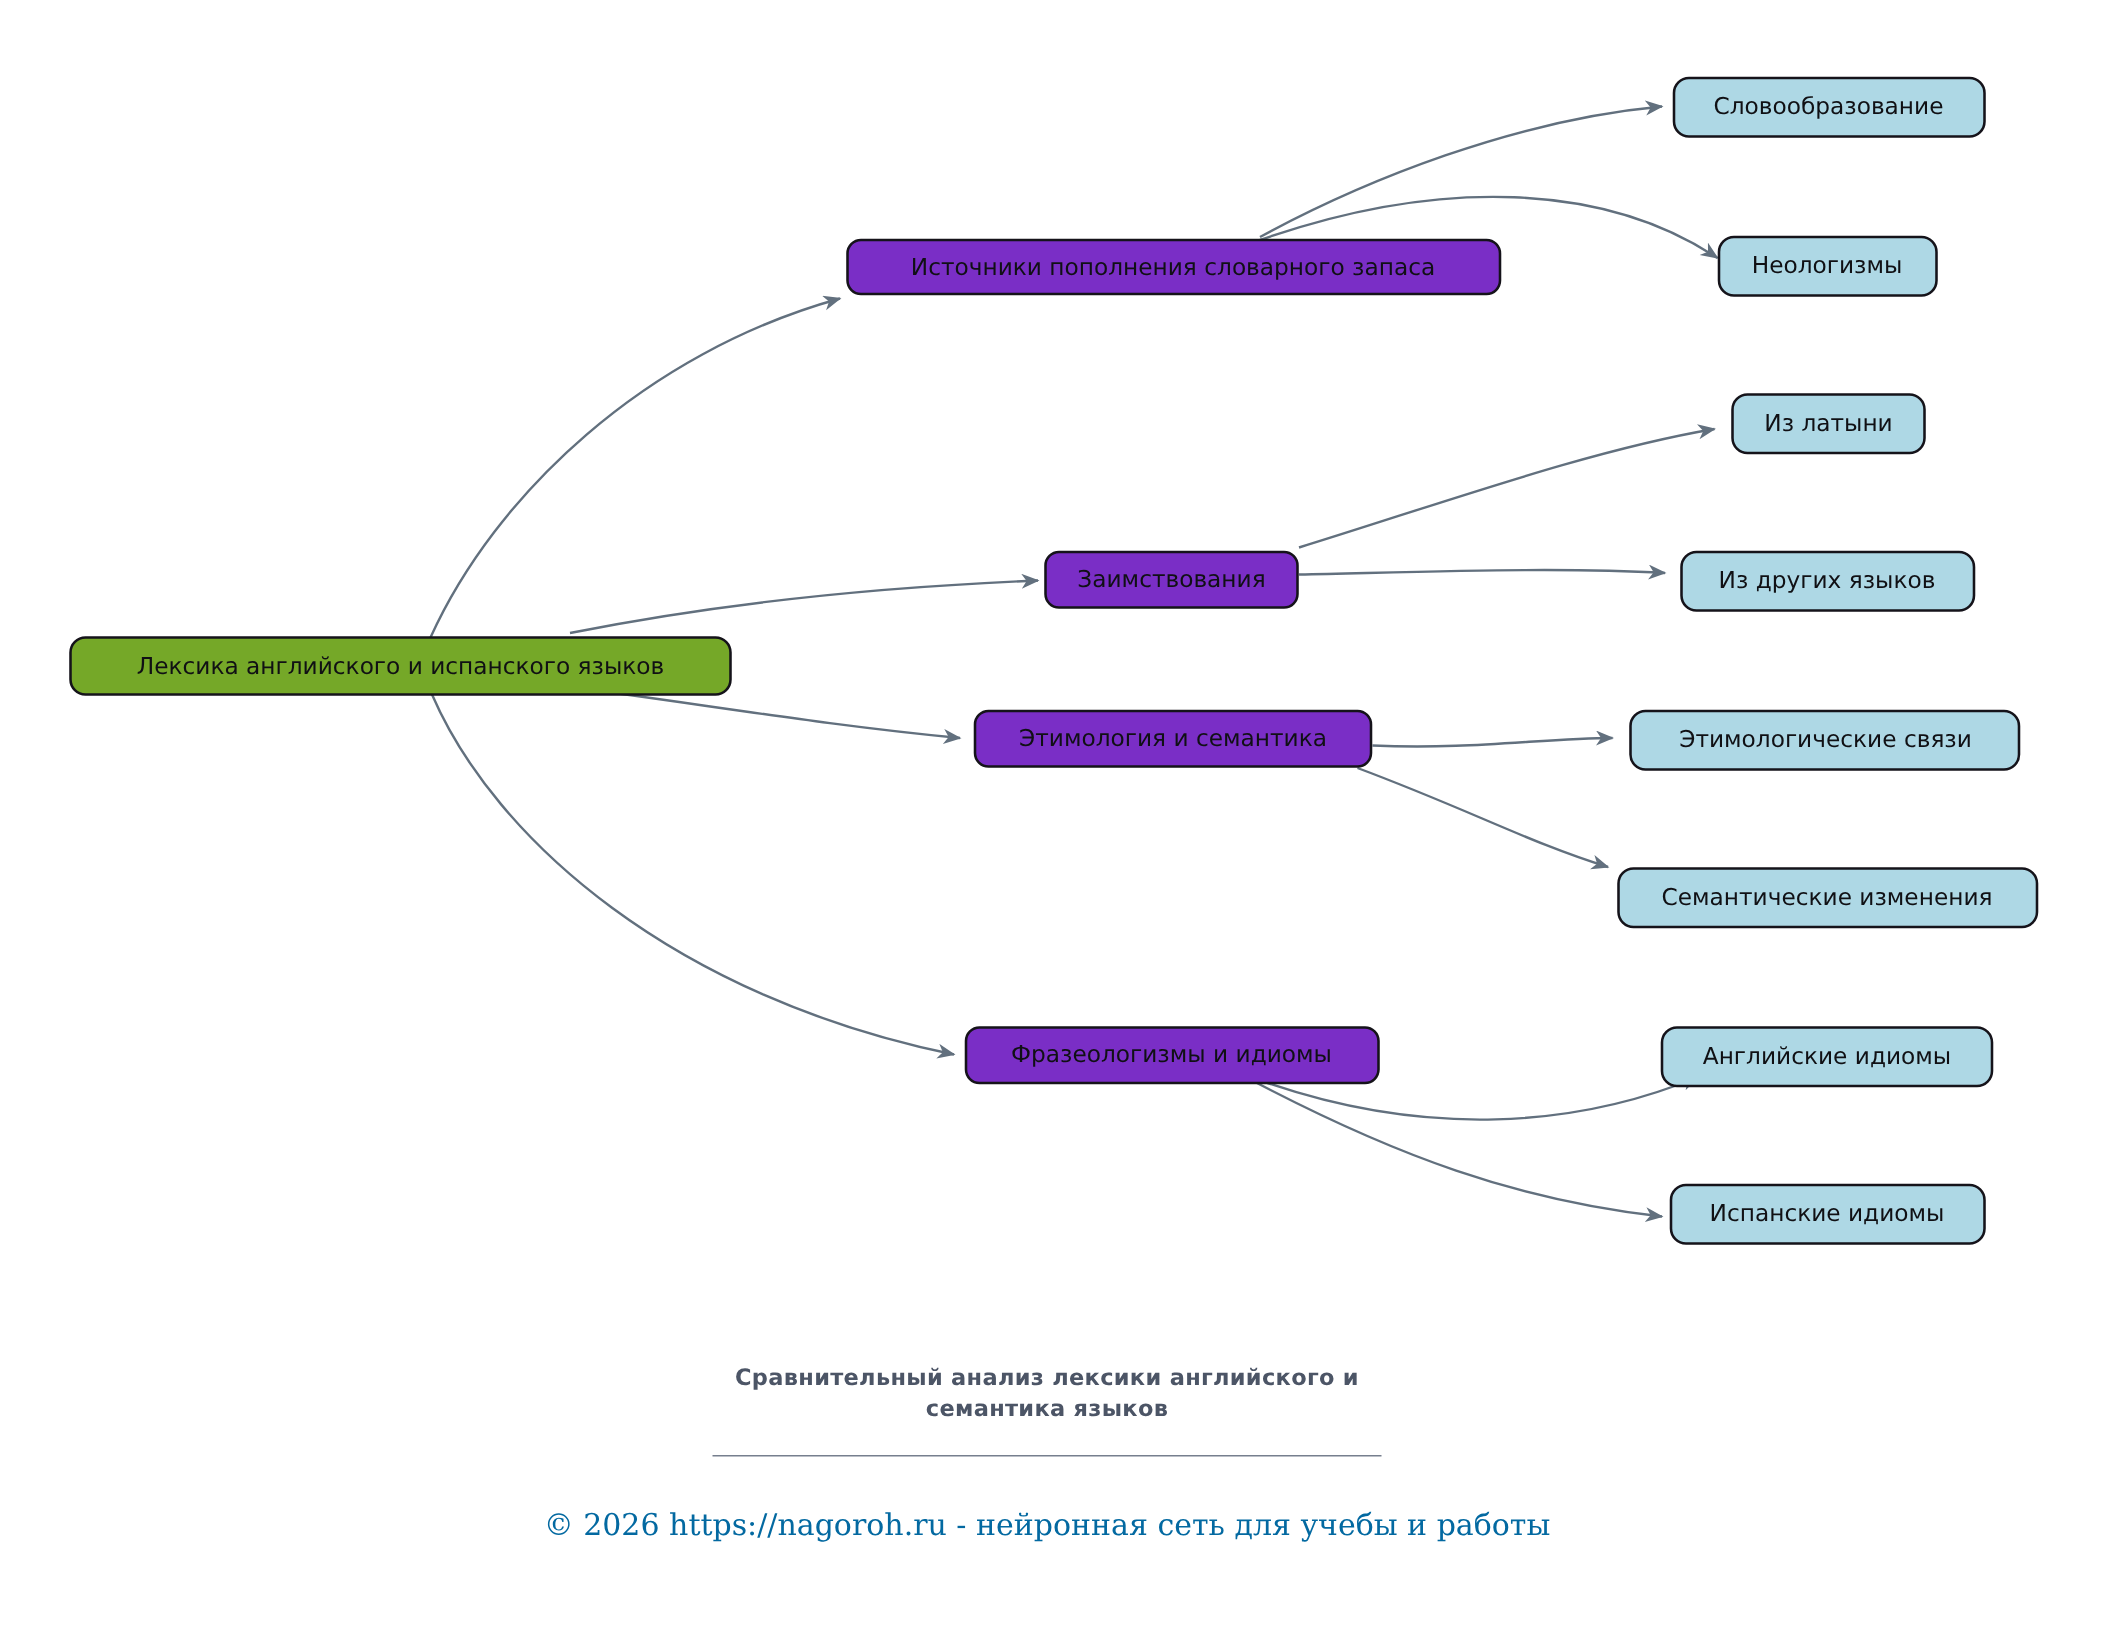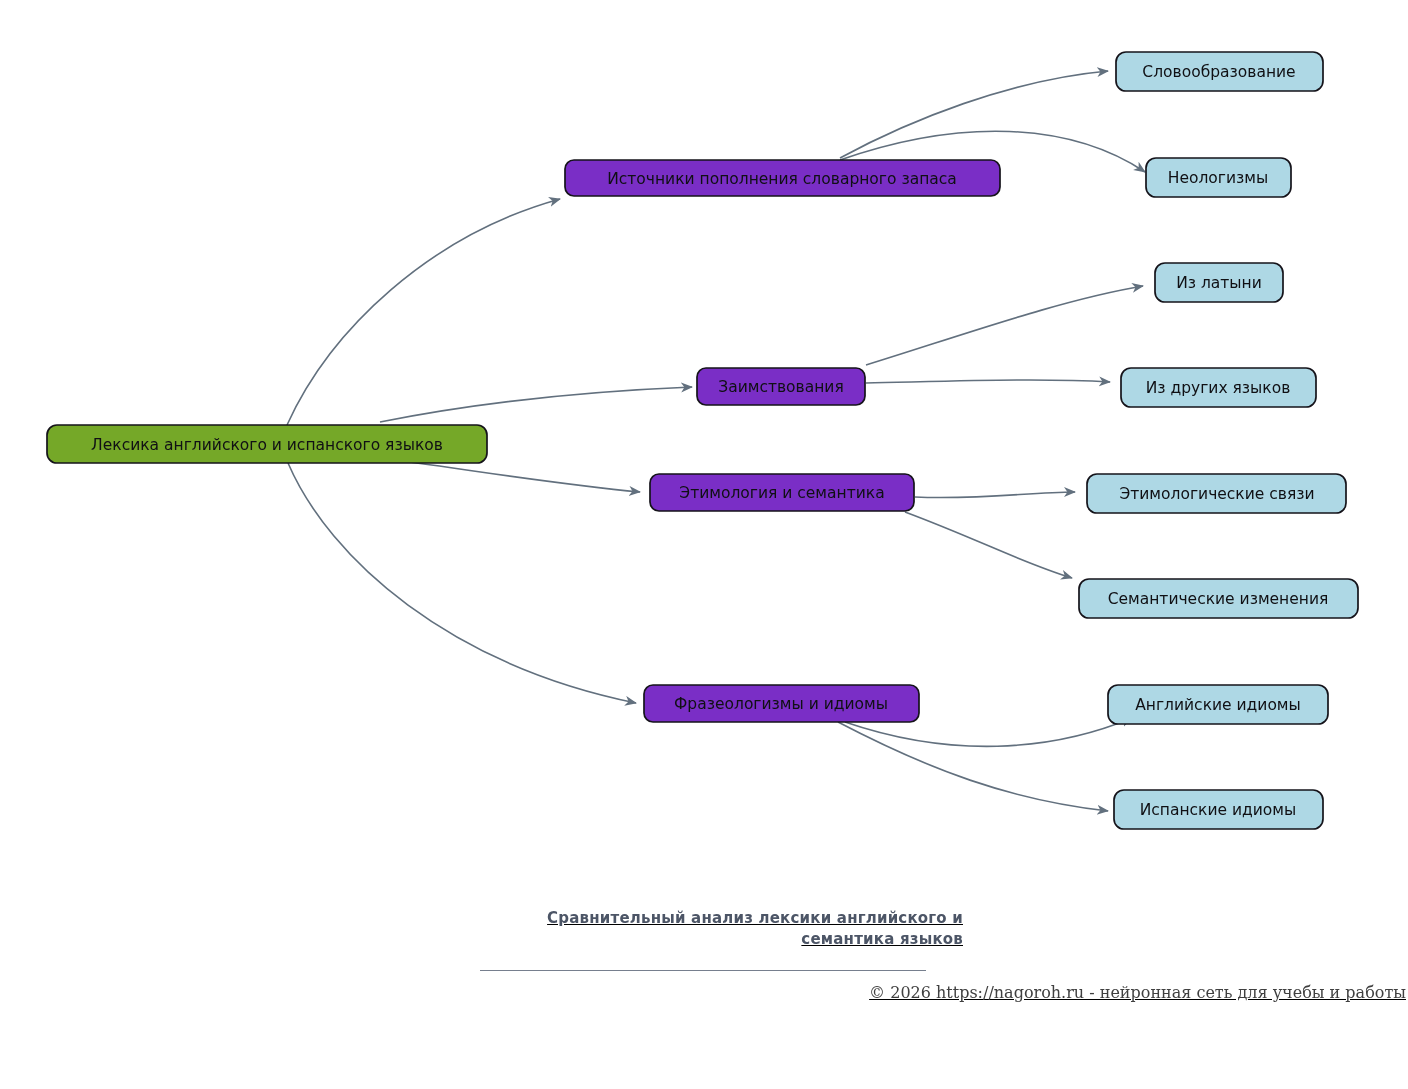--- a/index.html
+++ b/index.html
@@ -34,47 +34,46 @@
   .node-label {
     font-family: "DejaVu Sans", "Liberation Sans", sans-serif;
     font-size: 15.5px;
     fill: #101014;
     dominant-baseline: middle;
     text-anchor: middle;
     paint-order: stroke;
   }
   .footer-block {
     position: absolute;
-    left: 0; right: 2px;
+    left: 0; right: 12px;
     top: 908px;
-    text-align: right;
-    text-decoration: underline;
+    text-align: center;
   }
   .footer-title {
     font-family: "DejaVu Sans", "Liberation Sans", sans-serif;
     font-size: 15px;
     font-weight: bold;
     color: #4c5566;
     line-height: 21px;
     letter-spacing: 0.2px;
     margin: 0 auto;
     width: 520px;
   }
   .footer-rule {
     width: 446px;
     height: 0;
     margin: 20px auto 0 auto;
     border: 0;
     border-top: 1.3px solid #767f8e;
   }
   .footer-copy {
     font-family: "DejaVu Serif", "Liberation Serif", serif;
-    font-size: 16px;
-    color: #404040;
-    margin-top: 12px;
+    font-size: 20px;
+    color: #0369a1;
+    margin-top: 33px;
   }
 </style>
 </head>
 <body>
 
 <svg id="mindmap" viewBox="0 0 1408 1089">
   <defs>
     <marker id="arrowhead" markerWidth="14" markerHeight="14" refX="11" refY="5" orient="auto" markerUnits="userSpaceOnUse">
       <path d="M0,0 L12,5 L0,10 L3.4,5 Z" fill="#62707e"></path>
     </marker>

